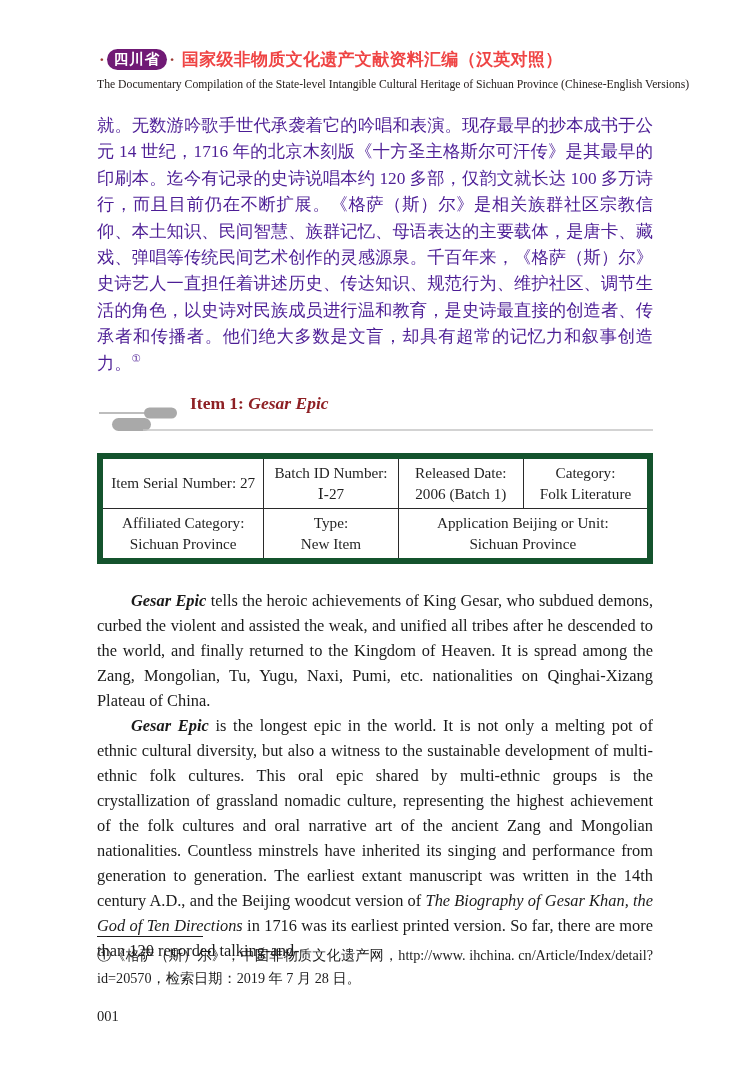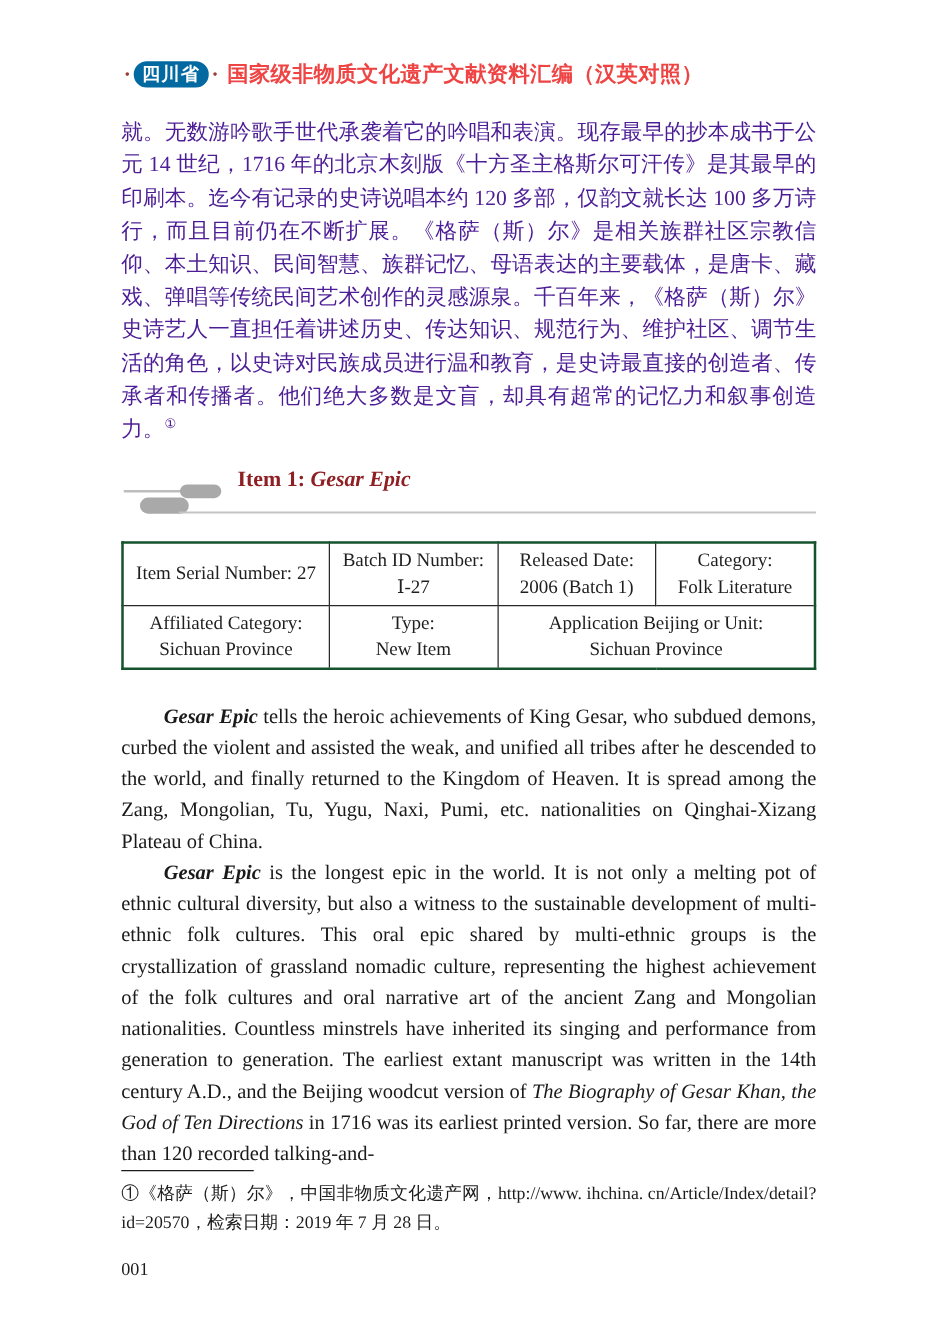--- a/index.html
+++ b/index.html
@@ -4,38 +4,38 @@
 <style>
   html,body{margin:0;padding:0;background:#ffffff;}
   .page{position:relative;width:750px;height:1066px;background:#fff;overflow:hidden;
         font-family:"Liberation Serif","DejaVu Serif",serif;color:#1c1c1c;}
   .content{position:absolute;left:97px;top:0;width:556px;}
   .spacer-top{height:48px;}
 
   
   .header-row{display:flex;align-items:center;}
   .badge{display:inline-flex;align-items:center;justify-content:center;height:21px;
-         padding:0 7px;border-radius:11px;background:#0369a1;color:#fff;
+         padding:0 7px;border-radius:11px;background:#701a75;color:#fff;
          font-weight:bold;font-size:14.5px;letter-spacing:1px;}
   .hdot{color:#9c3a34;font-size:17px;font-weight:bold;margin:0 2px;line-height:21px;}
   .header-title{margin-left:5px;font-weight:bold;font-size:17px;color:#ef4444;letter-spacing:0.3px;}
   .header-subtitle{margin-top:7px;font-size:11.7px;color:#26201e;white-space:nowrap;}
 
   
   .cn-para{margin:22px 0 0 0;font-size:17.3px;line-height:26.4px;text-align:justify;color:#4c1d95;}
   .cn-para sup{font-size:10.5px;line-height:0;}
 
   
   .item-heading{position:relative;margin-top:16px;height:44px;}
   .decor{position:absolute;left:0;top:12px;}
   .item-title{position:absolute;left:93px;top:0;font-size:17.5px;font-weight:bold;color:#8e2024;}
   .item-title .it{font-style:italic;}
 
   
-  .info-table{margin-top:16px;width:100%;border-collapse:collapse;table-layout:fixed;border:2px solid #14532d;}
+  .info-table{margin-top:16px;width:100%;border-collapse:collapse;table-layout:fixed;border:6px solid #14532d;}
   .info-table td{border:1.6px solid #2a2a2a;text-align:center;vertical-align:middle;
                  font-size:15.2px;line-height:20.5px;padding:4px 2px;height:48px;box-sizing:border-box;color:#1f1f1f;}
 
   
   .en-para{margin:0;font-size:16.4px;line-height:25px;text-align:justify;text-indent:34px;color:#1a1a1a;}
   .en-para.first{margin-top:24px;}
   .lead{font-weight:bold;font-style:italic;}
   .book{font-style:italic;}
 
   
@@ -51,20 +51,21 @@
 <div class="page">
   <div class="content">
     <div class="spacer-top"></div>
 
     <div class="header-row">
       <span class="hdot">·</span>
       <span class="badge">四川省</span>
       <span class="hdot">·</span>
       <span class="header-title">国家级非物质文化遗产文献资料汇编（汉英对照）</span>
     </div>
+    <div class="header-subtitle">The Documentary Compilation of the State-level Intangible Cultural Heritage of Sichuan Province (Chinese-English Versions)</div>
 
     <p class="cn-para"><span>就。无数游吟歌手世代承袭着它的吟唱和表演。现存最早的抄本成书于公元 14 世纪，1716 年的北京木刻版《十方圣主格斯尔可汗传》是其最早的印刷本。迄今有记录的史诗说唱本约 120 多部，仅韵文就长达 100 多万诗行，而且目前仍在不断扩展。《格萨（斯）尔》是相关族群社区宗教信仰、本土知识、民间智慧、族群记忆、母语表达的主要载体，是唐卡、藏戏、弹唱等传统民间艺术创作的灵感源泉。千百年来，《格萨（斯）尔》史诗艺人一直担任着讲述历史、传达知识、规范行为、维护社区、调节生活的角色，以史诗对民族成员进行温和教育，是史诗最直接的创造者、传承者和传播者。他们绝大多数是文盲，却具有超常的记忆力和叙事创造力。</span><sup>①</sup></p>
 
     <div class="item-heading">
       <svg class="decor" width="556" height="32" viewBox="0 0 556 32">
         <line x1="2" y1="8" x2="56" y2="8" stroke="#bdbdbd" stroke-width="2"></line>
         <rect x="47" y="2.5" width="33" height="11" rx="5.5" fill="#a9a9a9"></rect>
         <rect x="15" y="13" width="39" height="13" rx="6.5" fill="#a9a9a9"></rect>
         <line x1="46" y1="25" x2="556" y2="25" stroke="#c4c4c4" stroke-width="1.6"></line>
       </svg>

